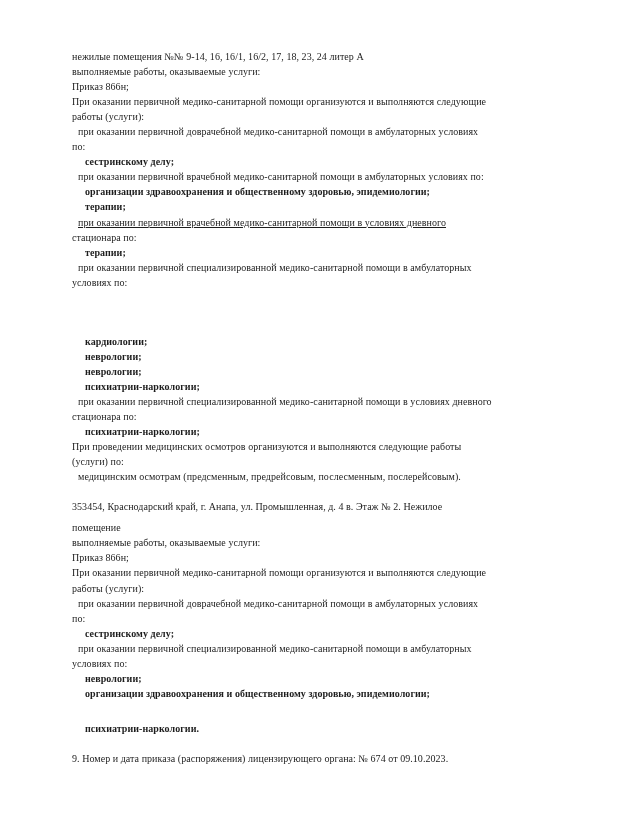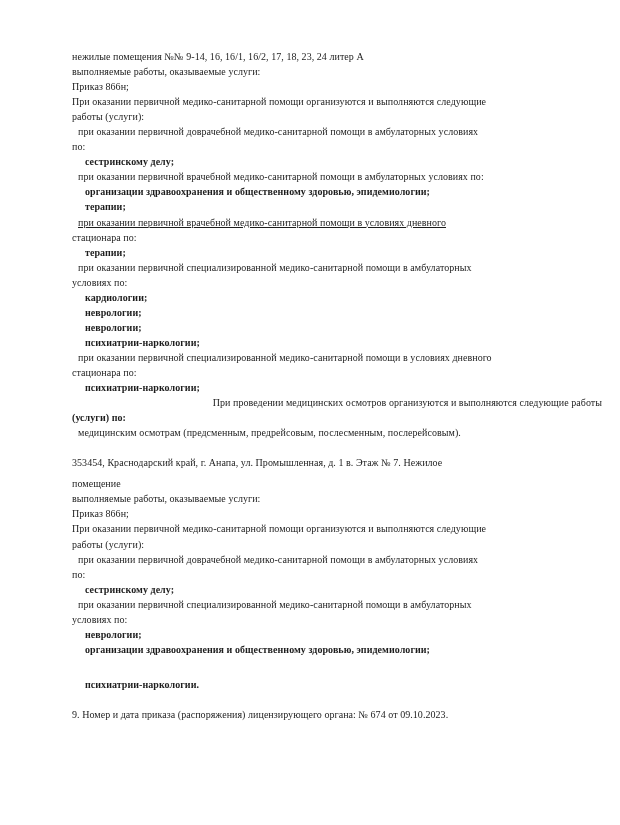--- a/index.html
+++ b/index.html
@@ -49,32 +49,32 @@
       <div class="line indent-0" style="color: rgb(29, 29, 29);">по:</div>
       <div class="line indent-2" style="color: rgb(29, 29, 29);">сестринскому делу;</div>
       <div class="line indent-1" style="color: rgb(29, 29, 29);">при оказании первичной врачебной медико-санитарной помощи в амбулаторных условиях по:</div>
       <div class="line indent-2" style="color: rgb(29, 29, 29);">организации здравоохранения и общественному здоровью, эпидемиологии;</div>
       <div class="line indent-2" style="color: rgb(29, 29, 29);">терапии;</div>
       <div class="line indent-1" style="color: rgb(29, 29, 29); text-decoration: underline;">при оказании первичной врачебной медико-санитарной помощи в условиях дневного</div>
       <div class="line indent-0" style="color: rgb(29, 29, 29);">стационара по:</div>
       <div class="line indent-2" style="color: rgb(29, 29, 29);">терапии;</div>
       <div class="line indent-1" style="color: rgb(29, 29, 29);">при оказании первичной специализированной медико-санитарной помощи в амбулаторных</div>
       <div class="line indent-0" style="color: rgb(29, 29, 29);">условиях по:</div>
-      <div class="line indent-2" style="color: rgb(29, 29, 29);">кардиологии;</div>
+      <div class="line indent-2" style="color: rgb(29, 29, 29); margin-top: 44px;">кардиологии;</div>
       <div class="line indent-2" style="color: rgb(29, 29, 29);">неврологии;</div>
       <div class="line indent-2" style="color: rgb(29, 29, 29);">неврологии;</div>
       <div class="line indent-2" style="color: rgb(29, 29, 29);">психиатрии-наркологии;</div>
       <div class="line indent-1" style="color: rgb(29, 29, 29);">при оказании первичной специализированной медико-санитарной помощи в условиях дневного</div>
       <div class="line indent-0" style="color: rgb(29, 29, 29);">стационара по:</div>
       <div class="line indent-2" style="color: rgb(29, 29, 29);">психиатрии-наркологии;</div>
-      <div class="line indent-0" style="color: rgb(29, 29, 29); text-align: right;">При проведении медицинских осмотров организуются и выполняются следующие работы</div>
-      <div class="line indent-0" style="color: rgb(29, 29, 29); font-weight: bold;">(услуги) по:</div>
+      <div class="line indent-0" style="color: rgb(29, 29, 29);">При проведении медицинских осмотров организуются и выполняются следующие работы</div>
+      <div class="line indent-0" style="color: rgb(29, 29, 29);">(услуги) по:</div>
       <div class="line indent-1" style="color: rgb(29, 29, 29);">медицинским осмотрам (предсменным, предрейсовым, послесменным, послерейсовым).</div>
       <div class="line indent-0" style="color: rgb(29, 29, 29);"></div>
-      <div class="line indent-0" style="color: rgb(29, 29, 29);">353454, Краснодарский край, г. Анапа, ул. Промышленная, д. 1 в. Этаж № 7. Нежилое</div>
+      <div class="line indent-0" style="color: rgb(29, 29, 29);">353454, Краснодарский край, г. Анапа, ул. Промышленная, д. 4 в. Этаж № 2. Нежилое</div>
       <div class="line indent-0" style="color: rgb(29, 29, 29); margin-top: 6px;">помещение</div>
       <div class="line indent-0" style="color: rgb(29, 29, 29);">выполняемые работы, оказываемые услуги:</div>
       <div class="line indent-0" style="color: rgb(29, 29, 29);">Приказ 866н;</div>
       <div class="line indent-0" style="color: rgb(29, 29, 29);">При оказании первичной медико-санитарной помощи организуются и выполняются следующие</div>
       <div class="line indent-0" style="color: rgb(29, 29, 29);">работы (услуги):</div>
       <div class="line indent-1" style="color: rgb(29, 29, 29);">при оказании первичной доврачебной медико-санитарной помощи в амбулаторных условиях</div>
       <div class="line indent-0" style="color: rgb(29, 29, 29);">по:</div>
       <div class="line indent-2" style="color: rgb(29, 29, 29);">сестринскому делу;</div>
       <div class="line indent-1" style="color: rgb(29, 29, 29);">при оказании первичной специализированной медико-санитарной помощи в амбулаторных</div>
       <div class="line indent-0" style="color: rgb(29, 29, 29);">условиях по:</div>

